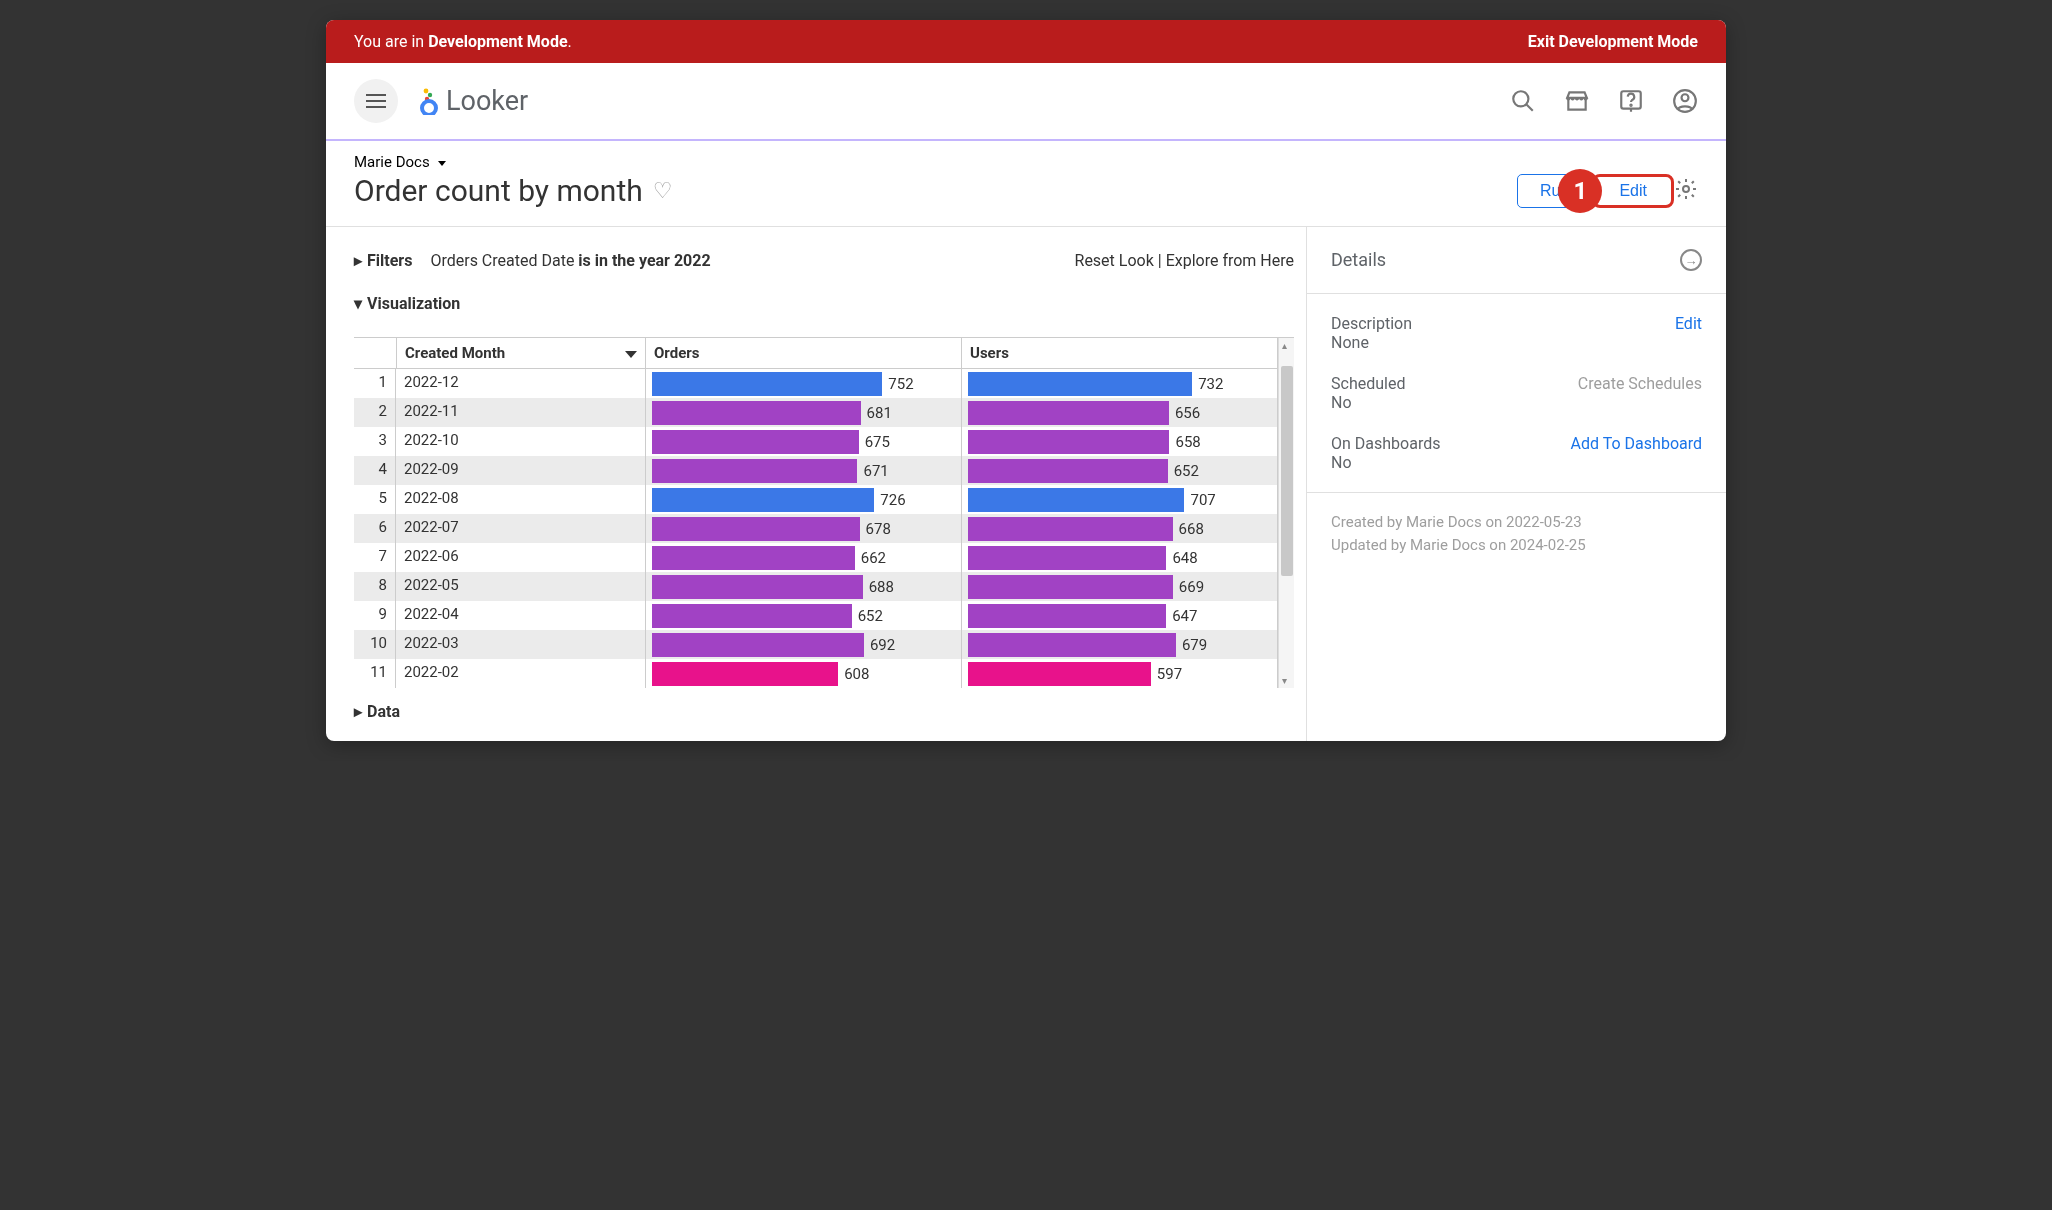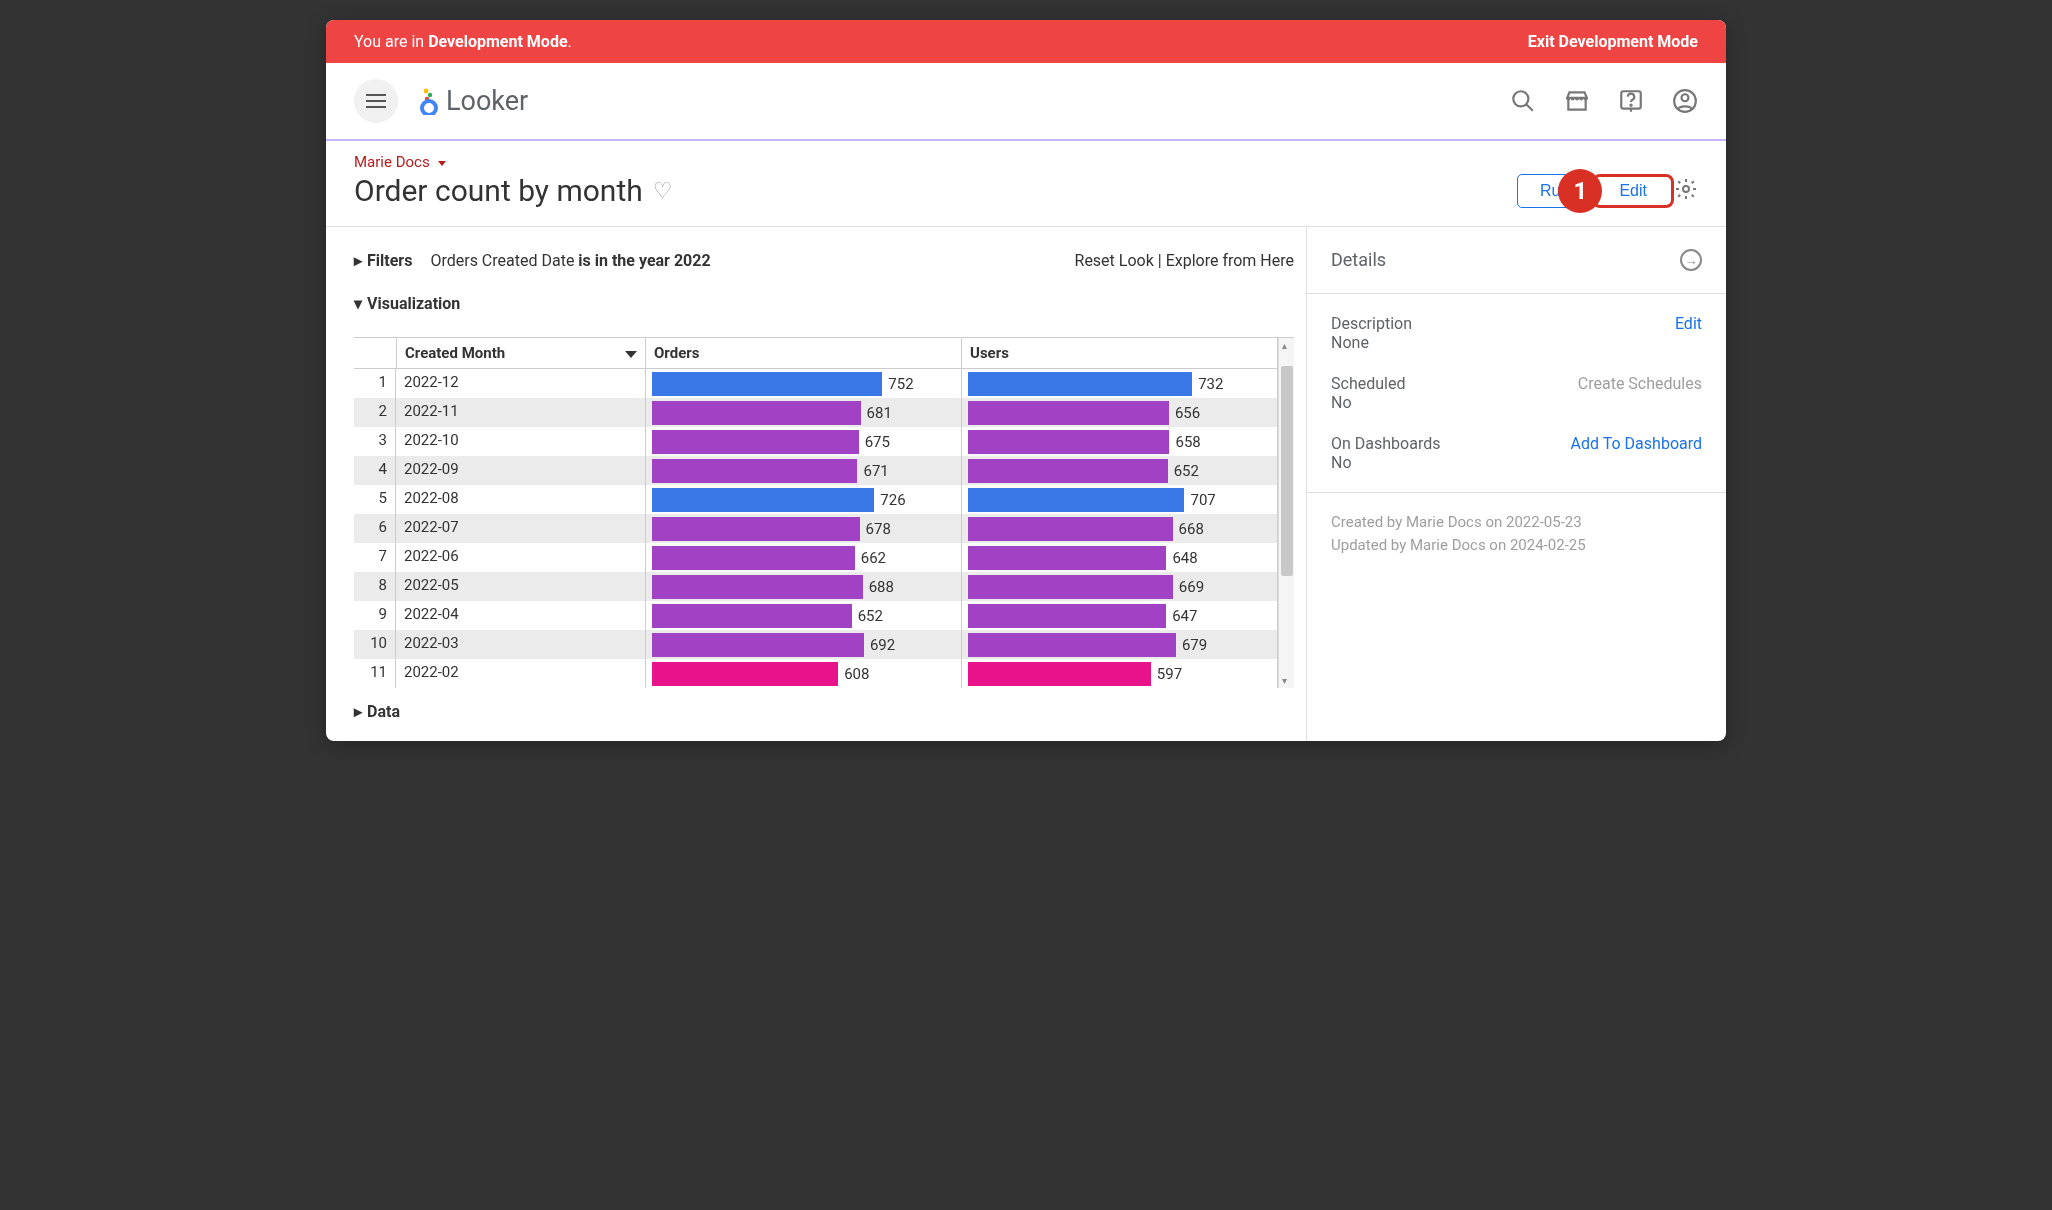--- a/index.html
+++ b/index.html
@@ -12,21 +12,21 @@
     .app-window {
       background: #fff;
       border-radius: 8px;
       overflow: hidden;
       box-shadow: 0 4px 20px rgba(0,0,0,0.3);
       width: 100%;
       max-width: 1400px;
       margin: 0 auto;
     }
     .dev-banner {
-      background: #ef4444;
+      background: #b91c1c;
       color: #fff;
       padding: 12px 28px;
       display: flex;
       justify-content: space-between;
       align-items: center;
       font-size: 16px;
     }
     .dev-banner .exit { font-weight: 700; cursor: pointer; }
     .topbar {
       display: flex;
@@ -44,21 +44,21 @@
       cursor: pointer;
     }
     .hamburger-lines { display: flex; flex-direction: column; gap: 4px; }
     .hamburger-lines span { width: 20px; height: 2px; background: #555; }
     .logo { display: flex; align-items: center; gap: 6px; font-size: 27px; color: #5f6368; font-weight: 400; }
     .logo-mark { position: relative; width: 22px; height: 28px; }
     .logo-mark svg { display: block; }
     .topbar-right { display: flex; align-items: center; gap: 28px; color: #777; }
     .topbar-right svg, .topbar-right .icon { width: 26px; height: 26px; cursor: pointer; }
     .header-section { padding: 12px 28px 18px; border-bottom: 1px solid #e0e0e0; }
-    .breadcrumb { color: #b91c1c; font-size: 15px; display: flex; align-items: flex-end; gap: 4px; cursor: pointer; }
+    .breadcrumb { color: #000000; font-size: 15px; display: flex; align-items: flex-end; gap: 4px; cursor: pointer; }
     .header-row { display: flex; justify-content: space-between; align-items: flex-end; margin-top: 2px; }
     .title { font-size: 30px; font-weight: 400; color: #333; display: flex; align-items: center; gap: 10px; }
     .heart-icon { color: #9e9e9e; font-size: 22px; }
     .header-right { display: flex; align-items: center; gap: 14px; }
     .timezone { color: #9e9e9e; font-size: 14px; display: flex; align-items: center; gap: 4px; margin-bottom: 2px; }
     .query-stats { color: #5f6368; font-size: 16px; }
     .header-actions { display: flex; flex-direction: column; align-items: flex-end; gap: 4px; }
     .header-buttons { display: flex; align-items: center; }
     .btn {
       border: 1px solid #1a73e8;

